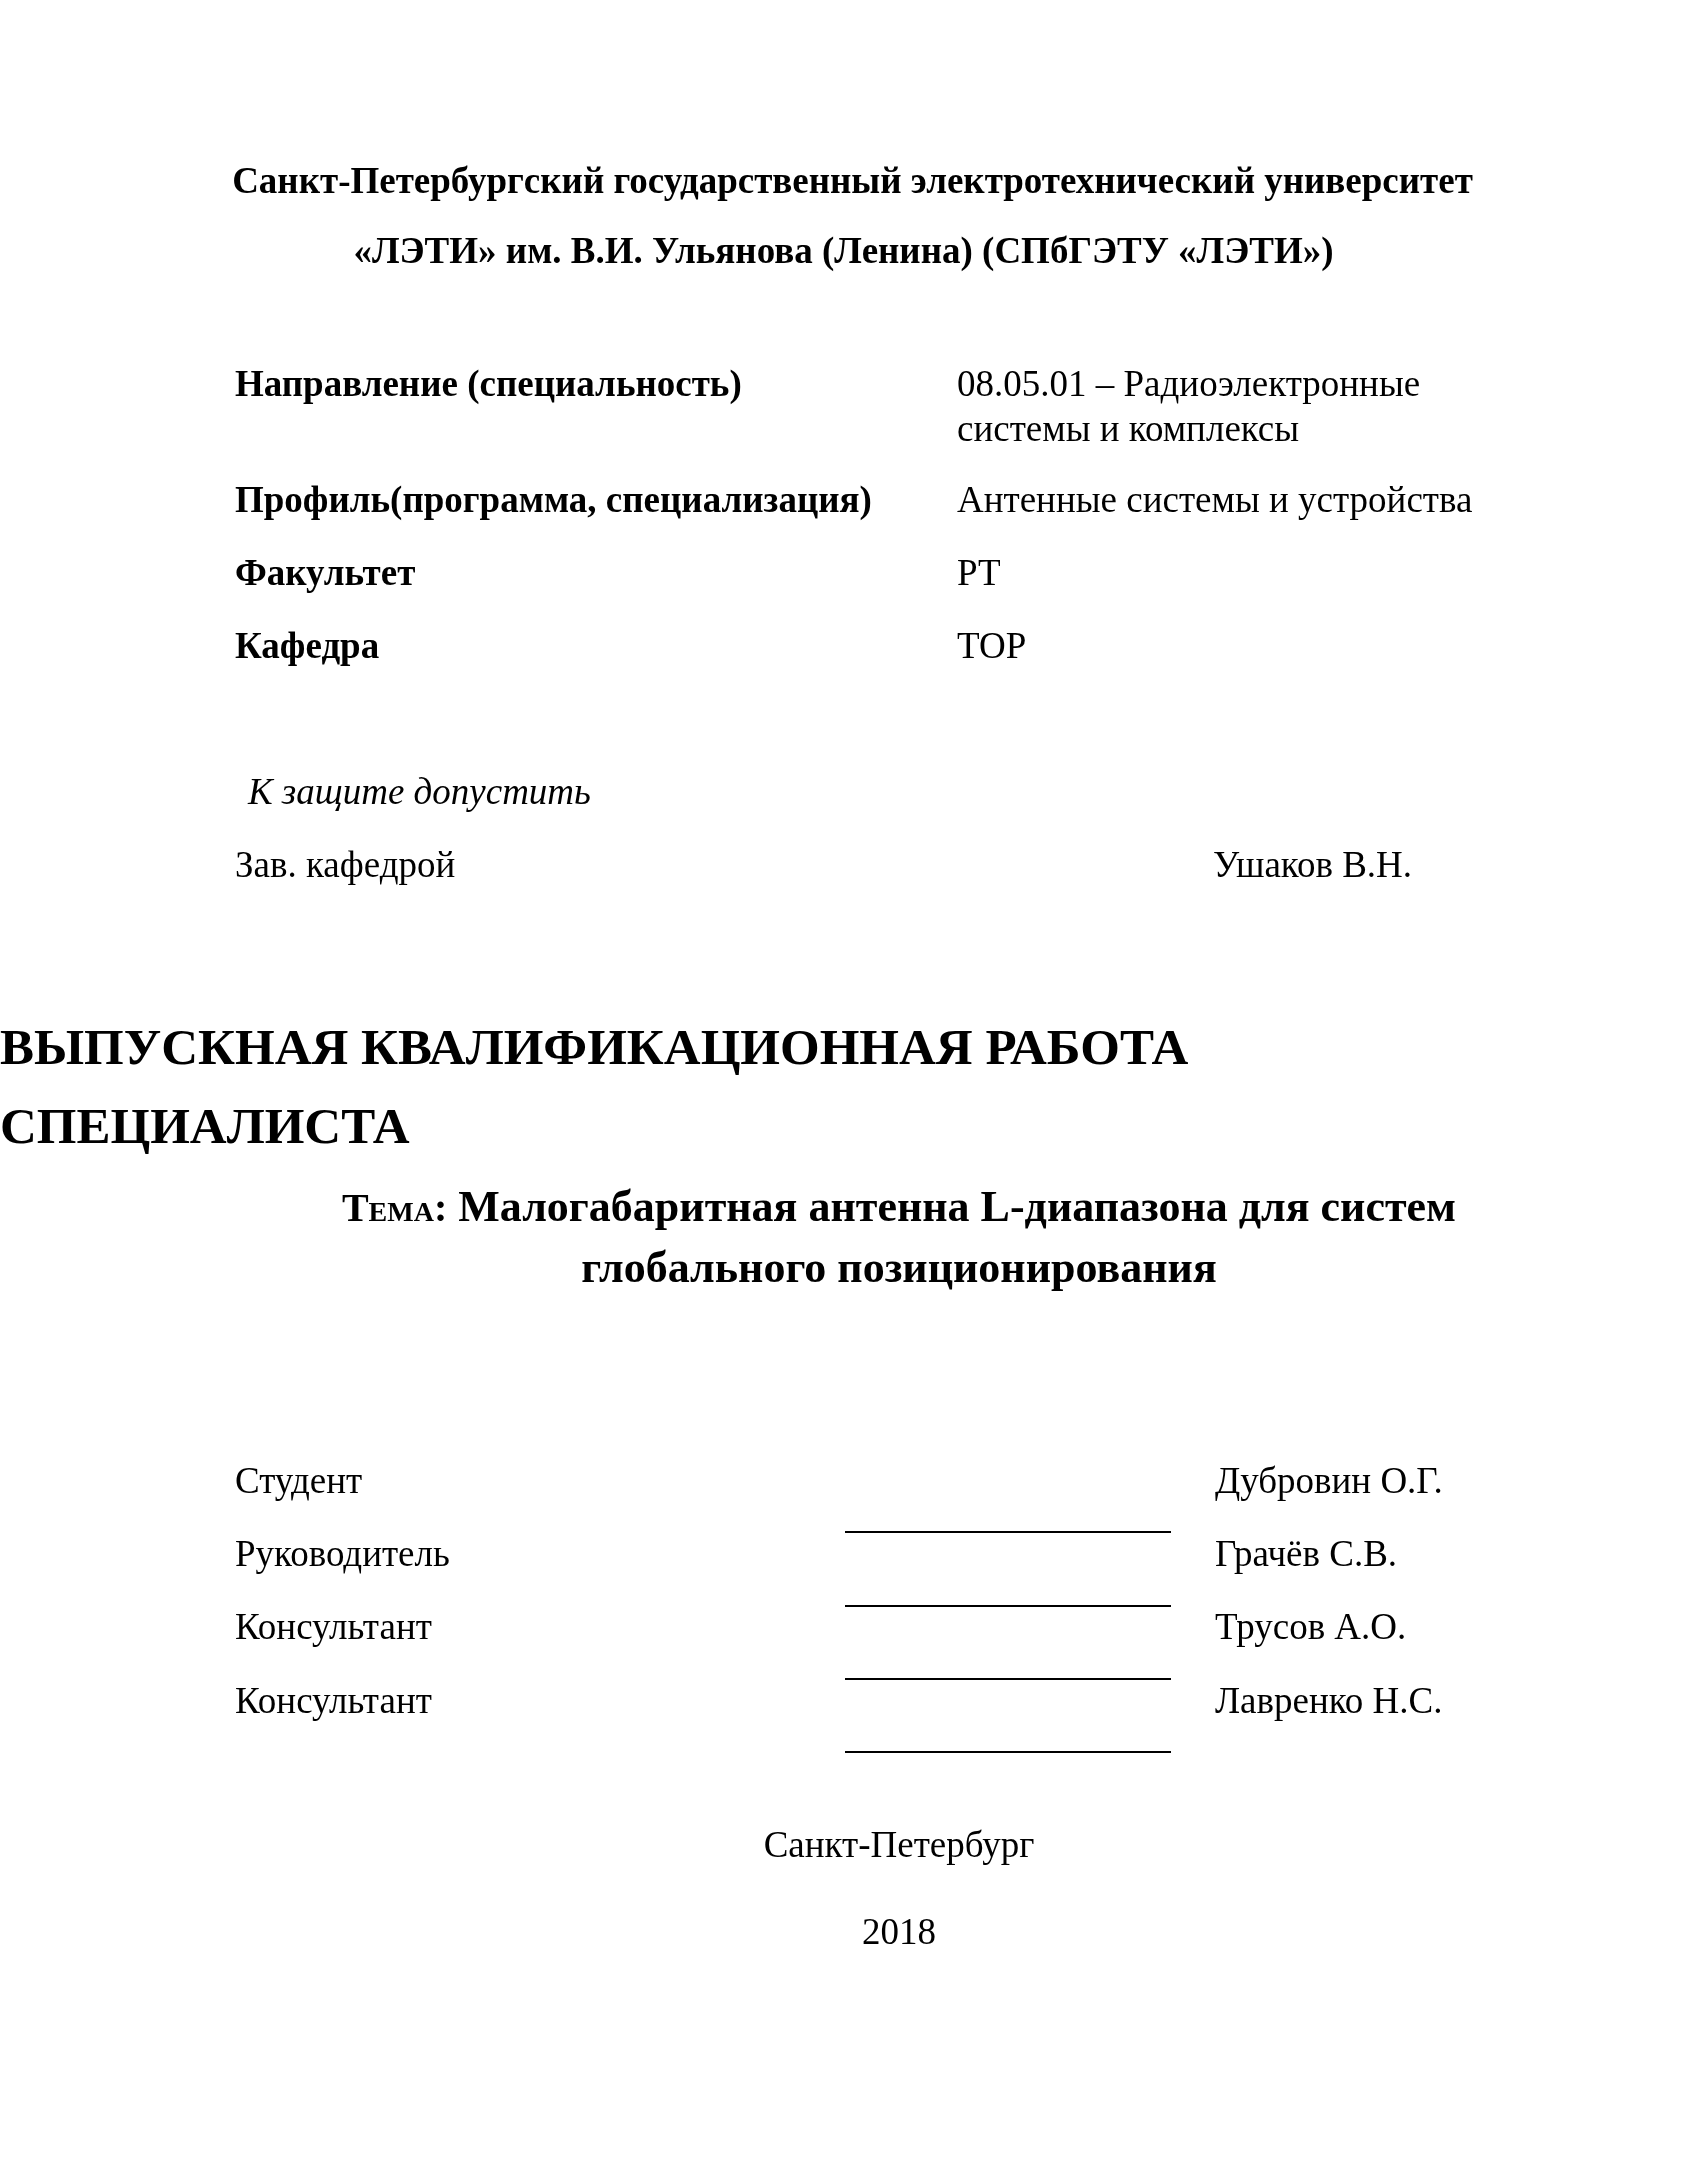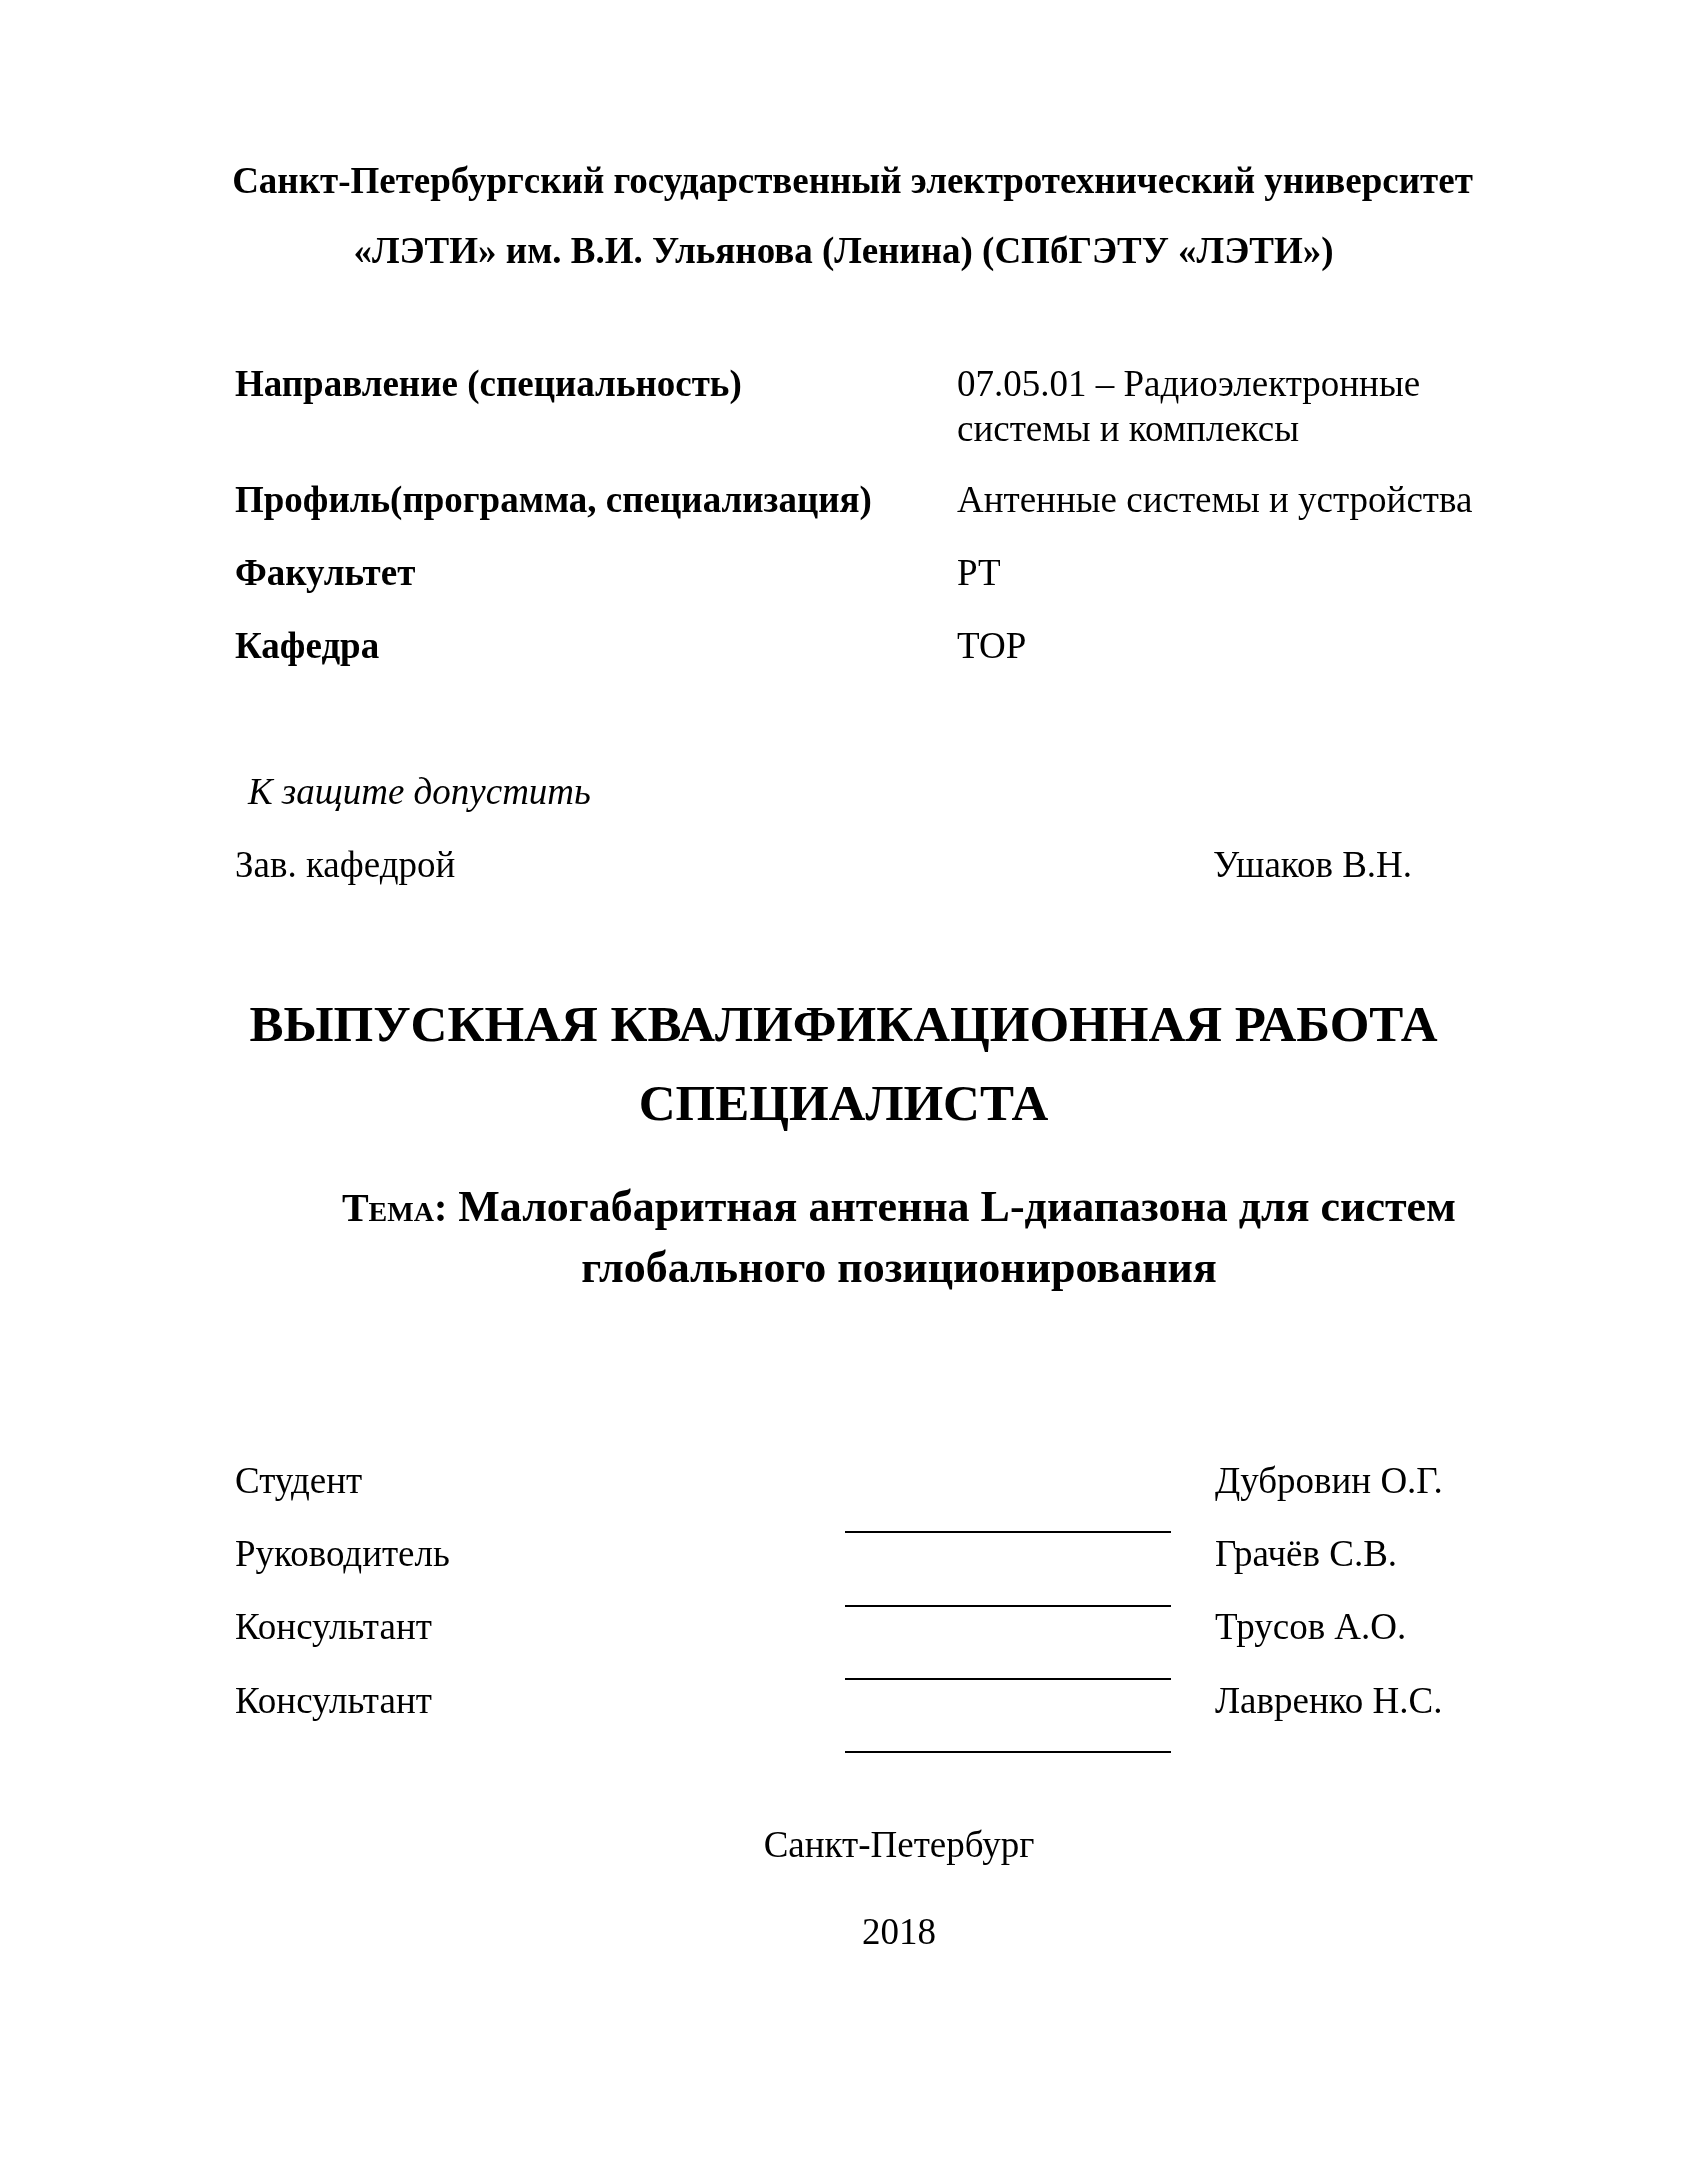--- a/index.html
+++ b/index.html
@@ -11,22 +11,22 @@
   .univ {
     left: 0; width: 1687px; text-align: center;
     font-weight: bold; font-size: 37px; line-height: 37px;
   }
   .lbl { left: 235px; font-weight: bold; font-size: 37px; line-height: 37px; }
   .val { left: 957px; font-size: 37px; line-height: 37px; }
   .val2 { left: 957px; font-size: 37px; line-height: 37px; }
   .plain { font-size: 37px; line-height: 37px; }
   .ital { font-style: italic; margin-left: 13px; }
   .title {
-    left: 0; width: 1687px; text-align: center;
-    font-weight: bold; font-size: 51px; line-height: 51px;
+    left: 0; width: 1687px; 
+    font-weight: bold; font-size: 51px; line-height: 51px; margin-top: 23px;
   }
   .topic {
     left: 0; width: 1798px; text-align: center;
     font-weight: bold; font-size: 44px; line-height: 44px;
   }
   .topic-label { font-variant: small-caps; font-size: 40px; }
   .sig-line {
     position: absolute; left: 845px; width: 326px; height: 0;
     border-top: 2.4px solid #000;
   }
@@ -35,21 +35,21 @@
 </head>
 <body>
 
 <div>
 
   <div class="abs univ" style="top:162px;padding-left:9px;">Санкт-Петербургский государственный электротехнический университет</div>
   <div class="abs univ" style="top:232px;">«ЛЭТИ» им. В.И. Ульянова (Ленина) (СПбГЭТУ «ЛЭТИ»)</div>
 
   <div>
     <div class="abs lbl" style="top:365px;">Направление (специальность)</div>
-    <div class="abs val" style="top:365px;">07.05.01 – Радиоэлектронные</div>
+    <div class="abs val" style="top:365px;">08.05.01 – Радиоэлектронные</div>
     <div class="abs val2" style="top:410px;">системы и комплексы</div>
 
     <div class="abs lbl" style="top:481px;">Профиль(программа, специализация)</div>
     <div class="abs val" style="top:481px;">Антенные системы и устройства</div>
 
     <div class="abs lbl" style="top:554px;">Факультет</div>
     <div class="abs val" style="top:554px;">РТ</div>
 
     <div class="abs lbl" style="top:627px;">Кафедра</div>
     <div class="abs val" style="top:627px;">ТОР</div>

